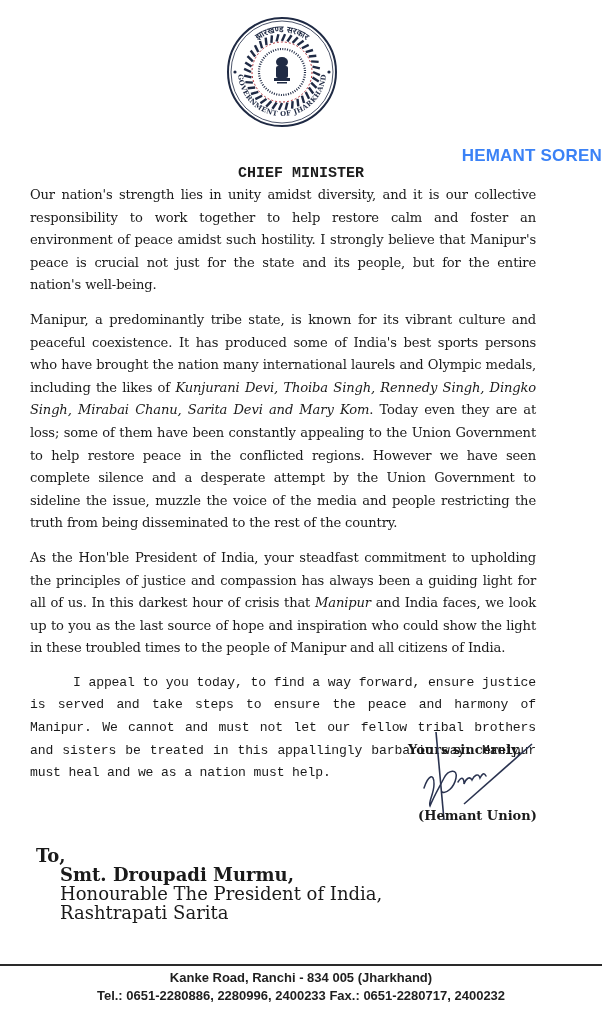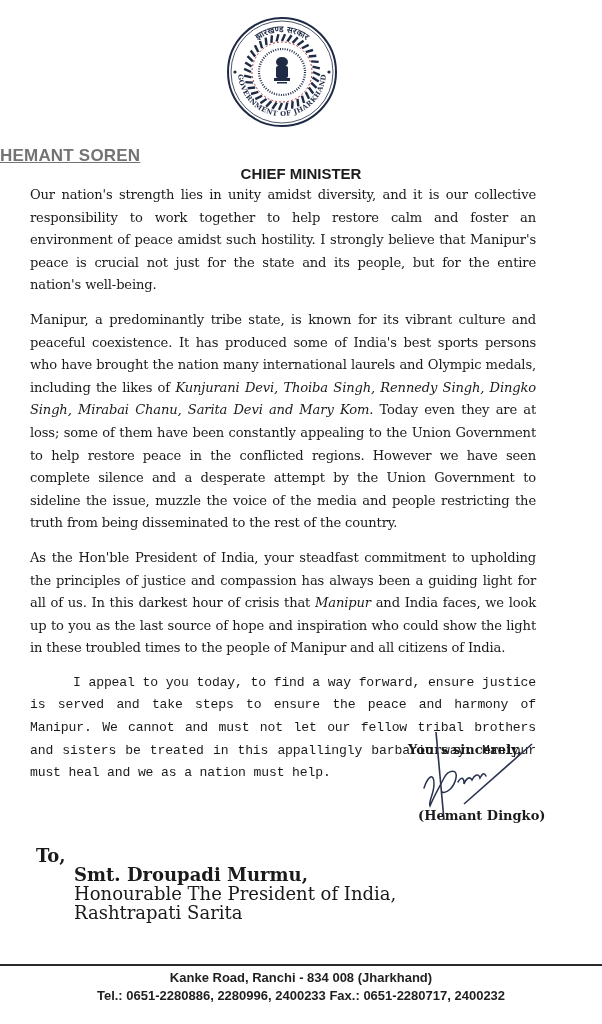--- a/index.html
+++ b/index.html
@@ -6,27 +6,27 @@
   body {
     width: 602px; height: 1024px; position: relative; overflow: hidden;
     color: #1a1a1a;
     font-family: "DejaVu Serif", serif;
   }
   .emblem {
     position: absolute; left: 226px; top: 16px; width: 112px; height: 112px;
   }
   .emblem svg { width: 112px; height: 112px; display: block; }
   .name {
-    position: absolute; left: 0; right: 0; top: 146px; text-align: left;
+    position: absolute; left: 0; right: 0; top: 146px; text-align: right;
     font-family: "Liberation Sans", sans-serif; font-weight: 700;
-    font-size: 17px; letter-spacing: 0.2px; color: #737373; margin: 0; text-decoration: underline;
+    font-size: 17px; letter-spacing: 0.2px; color: #3b82f6; margin: 0;
   }
   .designation {
     position: absolute; left: 0; right: 0; top: 165px; text-align: center;
-    font-family: Liberation Sans, sans-serif; font-weight: 700;
+    font-family: Liberation Mono, monospace; font-weight: 700;
     font-size: 15px; color: #1c1c1c; margin: 0;
   }
   .body-text {
     position: absolute; left: 30px; width: 506px; top: 184px;
     font-family: "DejaVu Serif", serif; font-size: 13.1px; line-height: 22.6px;
     letter-spacing: -0.15px;
   }
   .body-text p { margin: 0 0 12px 0; text-align: justify; }
   .body-text p.indent { text-indent: 43px; font-family: Liberation Mono, monospace; }
   .body-text em { font-style: italic; }
@@ -40,21 +40,21 @@
   .signature svg { width: 118px; height: 100px; display: block; }
   .signed-name {
     position: absolute; left: 418px; top: 808px;
     font-family: "DejaVu Serif", serif; font-weight: 700; font-size: 13px;
   }
   .recipient {
     position: absolute; left: 36px; top: 846px;
     font-family: "DejaVu Serif", serif; font-size: 18px; line-height: 19px;
   }
   .recipient .to { font-weight: 700; }
-  .recipient .addr { margin-left: 38px; }
+  .recipient .addr { margin-left: 24px; }
   .recipient .addr .rname { font-weight: 700; }
   .footer-rule {
     position: absolute; left: 0; right: 0; top: 964px; height: 2px; background: #2a2a2a;
   }
   .footer {
     position: absolute; left: 0; right: 0; top: 969px; text-align: center;
     font-family: "Liberation Sans", sans-serif; font-weight: 700;
     font-size: 13px; line-height: 17.5px; color: #1f1f1f;
   }
 </style>
@@ -136,28 +136,28 @@
 </div>
 
 <div class="closing">Yours sincerely,</div>
 <div class="signature">
   <svg viewBox="0 0 118 100">
     <path d="M 18 0 L 26 88" stroke="#2a3350" stroke-width="1.6" fill="none"></path>
     <path d="M 6 56 C 10 44, 16 40, 16 52 C 16 62, 10 70, 12 74 C 16 64, 22 54, 26 46 C 30 38, 40 36, 38 46 C 36 56, 28 62, 24 60 M 40 50 C 44 44, 46 46, 46 52 C 48 46, 52 44, 54 48 C 56 44, 60 40, 62 46 C 64 42, 66 40, 68 44" stroke="#2a3350" stroke-width="1.5" fill="none" stroke-linecap="round"></path>
     <path d="M 46 72 L 114 12" stroke="#2a3350" stroke-width="1.6" fill="none"></path>
   </svg>
 </div>
-<div class="signed-name">(Hemant Dingko)</div>
+<div class="signed-name">(Hemant Union)</div>
 
 <div class="recipient">
   <div class="to">To,</div>
   <div class="addr">
     <div class="rname">Smt. Droupadi Murmu,</div>
     <div>Honourable The President of India,</div>
     <div>Rashtrapati Sarita</div>
   </div>
 </div>
 
 <div class="footer-rule"></div>
 <div class="footer">
-  <div>Kanke Road, Ranchi - 834 008 (Jharkhand)</div>
+  <div>Kanke Road, Ranchi - 834 005 (Jharkhand)</div>
   <div>Tel.: 0651-2280886, 2280996, 2400233 Fax.: 0651-2280717, 2400232</div>
 </div>
 
 </body></html>

